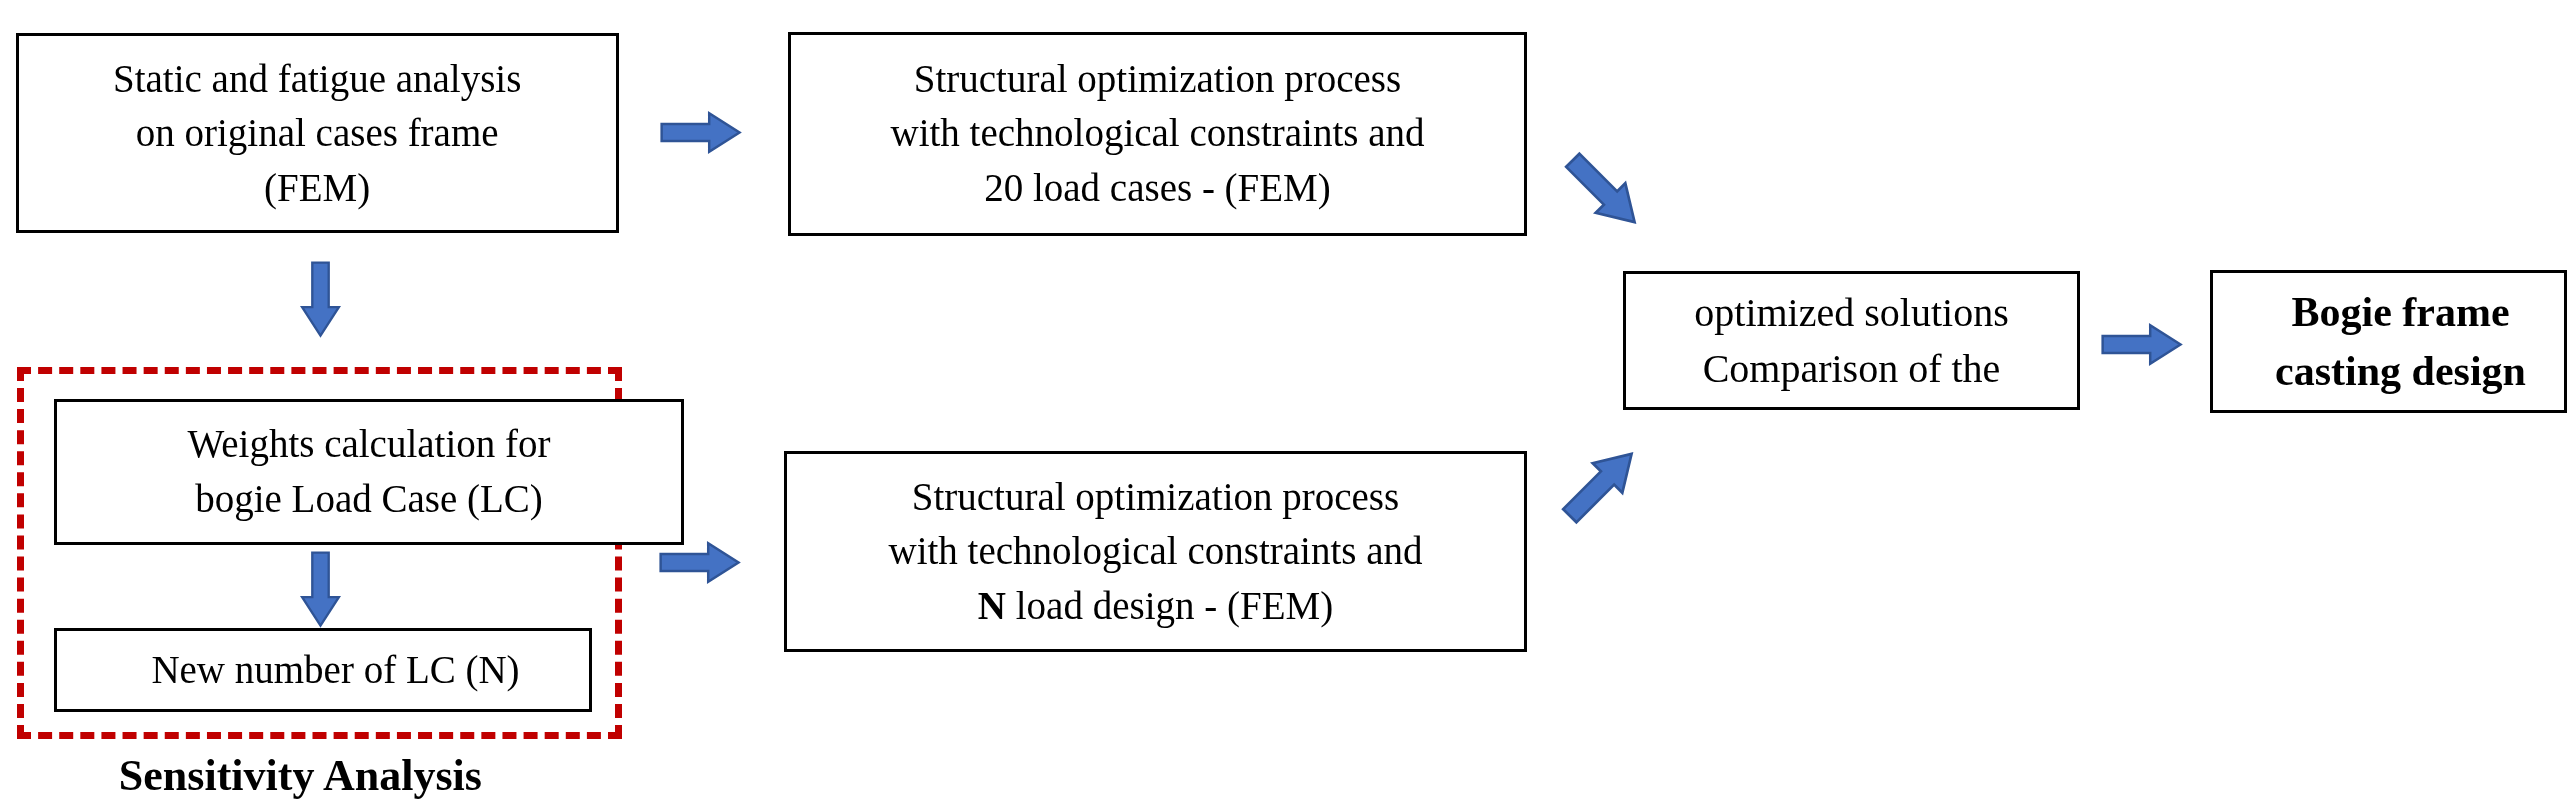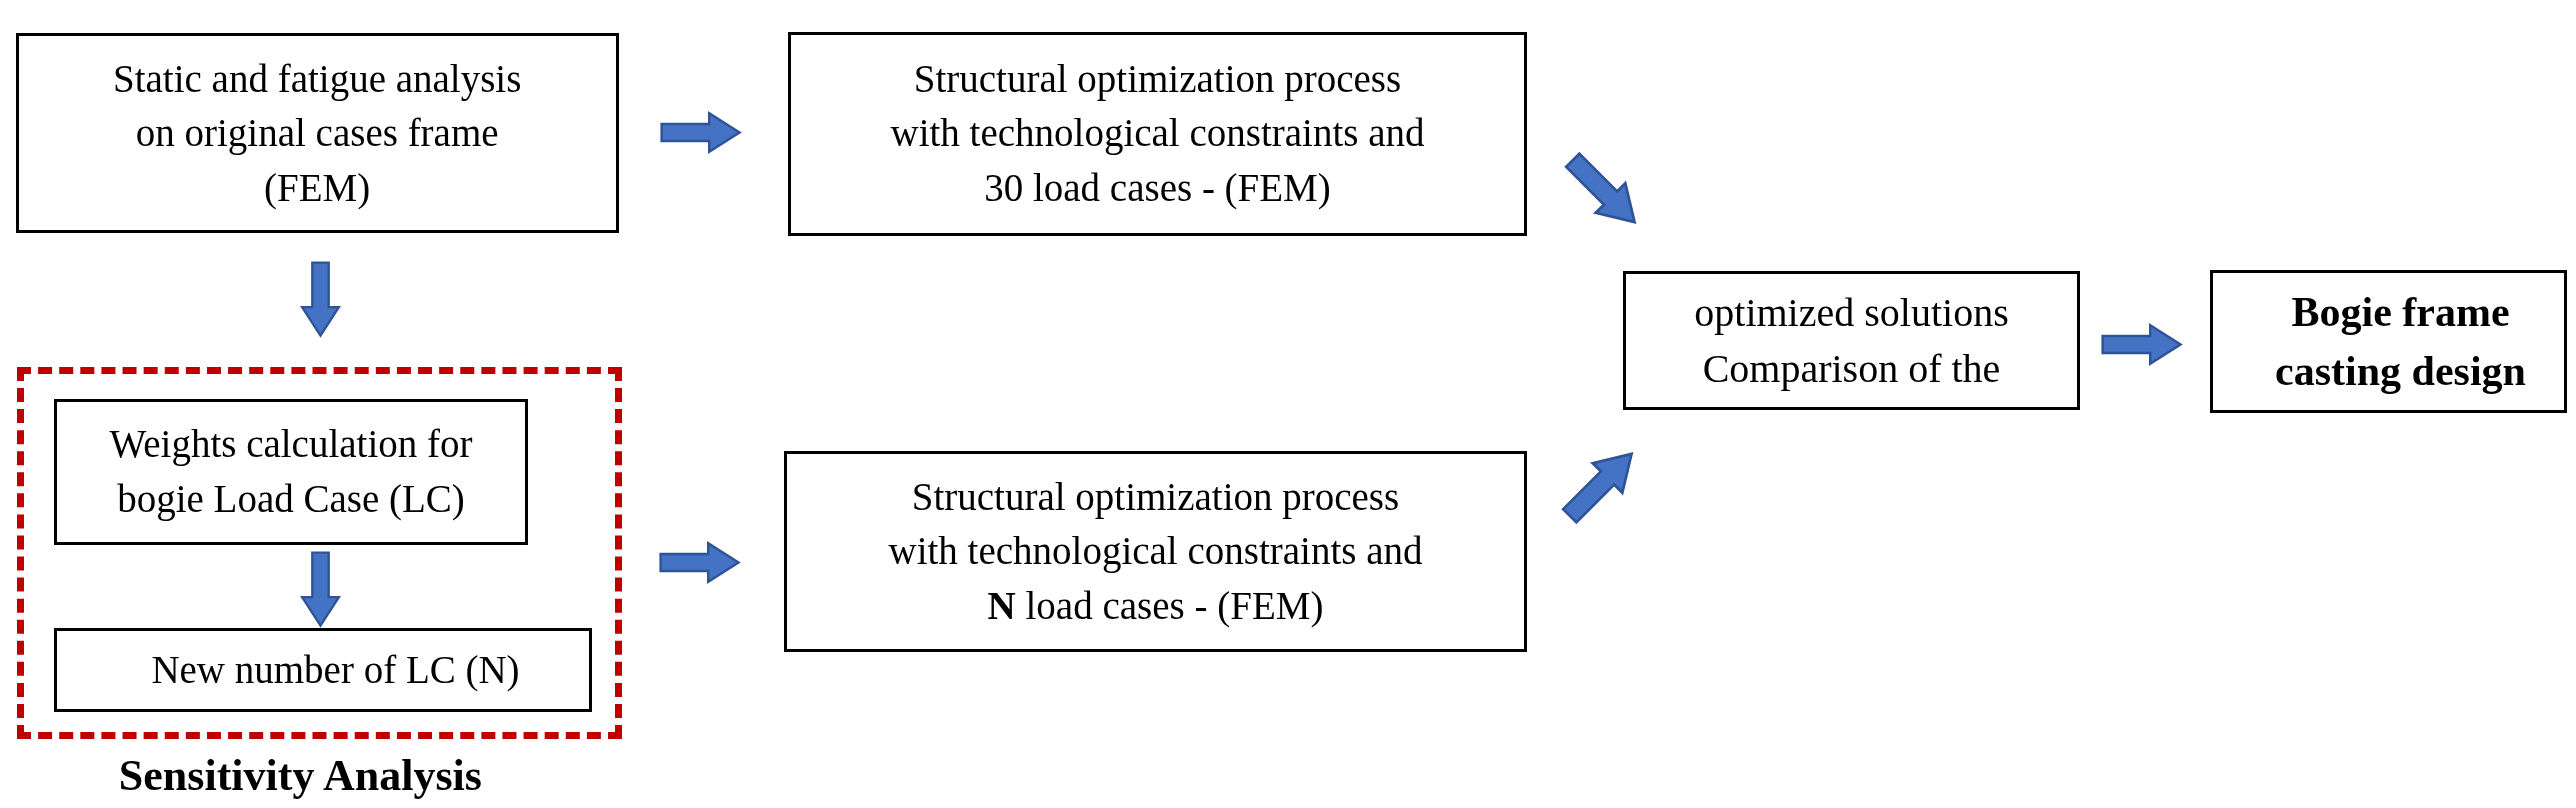--- a/index.html
+++ b/index.html
@@ -72,38 +72,38 @@
 
   <div class="arrow" style="left:660px; top:94px; width:82px; height:45px;">
     <svg viewBox="0 0 100 55" preserveAspectRatio="none">
       <polygon points="2,17 60,17 60,4 97,27.5 60,51 60,38 2,38" fill="#4472C4"></polygon>
     </svg>
   </div>
 
   <div class="box" style="left:788px; top:15.7px; width:739px; height:204px;">
     <span class="line">Structural optimization process</span>
     <span class="line">with technological constraints and</span>
-    <span class="line">30 load cases - (FEM)</span>
+    <span class="line">20 load cases - (FEM)</span>
   </div>
 
   <div class="arrow rot45" style="left:1558px; top:151px; width:92px; height:49px;">
     <svg viewBox="0 0 100 55" preserveAspectRatio="none">
       <polygon points="2,17 60,17 60,4 97,27.5 60,51 60,38 2,38" fill="#4472C4"></polygon>
     </svg>
   </div>
 
   <div class="arrow rot90" style="left:282px; top:262px; width:77px; height:43px;">
     <svg viewBox="0 0 100 55" preserveAspectRatio="none">
       <polygon points="2,17 60,17 60,4 97,27.5 60,51 60,38 2,38" fill="#4472C4"></polygon>
     </svg>
   </div>
 
   <div class="dashed-region" style="left:17.4px; top:351px; width:605px; height:372px;"></div>
 
-  <div class="box" style="left:54px; top:383px; width:474px; height:146px;">
+  <div class="box" style="left:54px; top:383px; width:630px; height:146px;">
     <span class="line">Weights calculation for</span>
     <span class="line">bogie Load Case (LC)</span>
   </div>
 
   <div class="arrow rot90" style="left:282px; top:552px; width:77px; height:43px;">
     <svg viewBox="0 0 100 55" preserveAspectRatio="none">
       <polygon points="2,17 60,17 60,4 97,27.5 60,51 60,38 2,38" fill="#4472C4"></polygon>
     </svg>
   </div>
 
@@ -115,21 +115,21 @@
 
   <div class="arrow" style="left:659px; top:524px; width:82px; height:45px;">
     <svg viewBox="0 0 100 55" preserveAspectRatio="none">
       <polygon points="2,17 60,17 60,4 97,27.5 60,51 60,38 2,38" fill="#4472C4"></polygon>
     </svg>
   </div>
 
   <div class="box" style="left:784px; top:435px; width:743px; height:201px;">
     <span class="line">Structural optimization process</span>
     <span class="line">with technological constraints and</span>
-    <span class="line"><b class="bold">N</b><span> load cases - (FEM)</span></span>
+    <span class="line"><b class="bold">N</b><span> load design - (FEM)</span></span>
   </div>
 
   <div class="arrow rot-45" style="left:1555px; top:444px; width:92px; height:49px;">
     <svg viewBox="0 0 100 55" preserveAspectRatio="none">
       <polygon points="2,17 60,17 60,4 97,27.5 60,51 60,38 2,38" fill="#4472C4"></polygon>
     </svg>
   </div>
 
   <div class="box" style="left:1623px; top:255px; width:457px; height:139px; font-size:40px;">
     <span class="line">optimized solutions</span>

